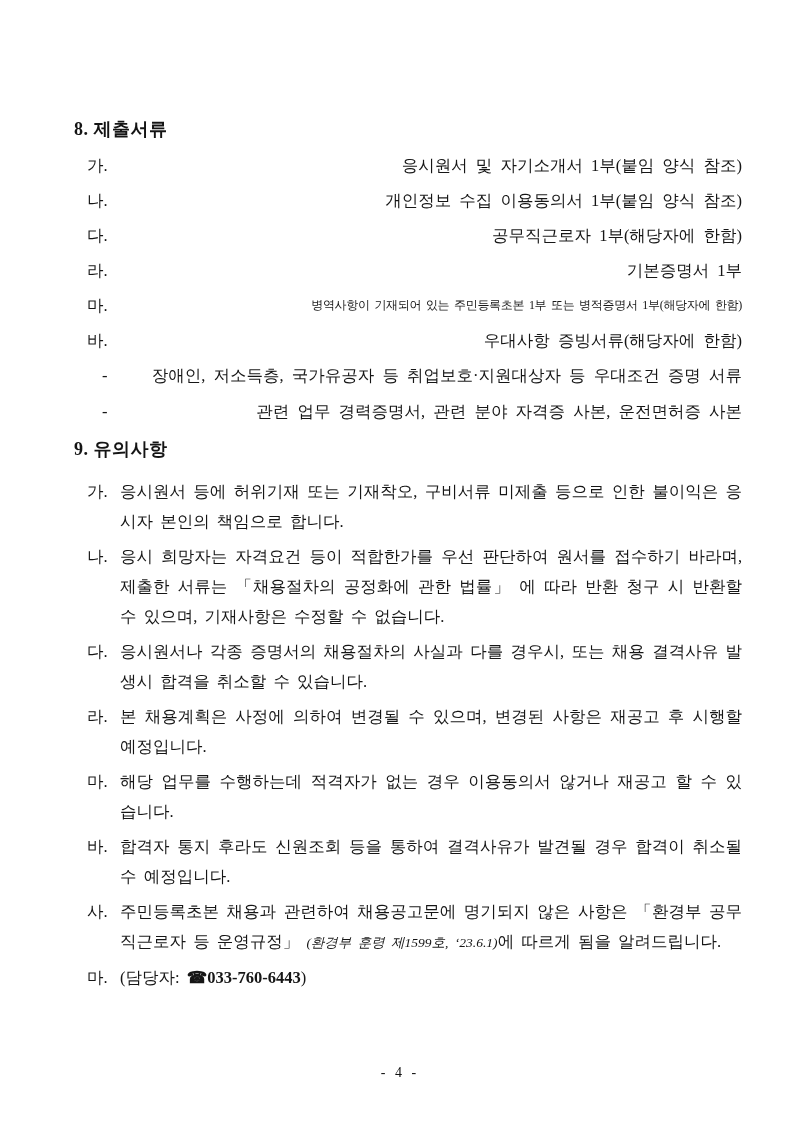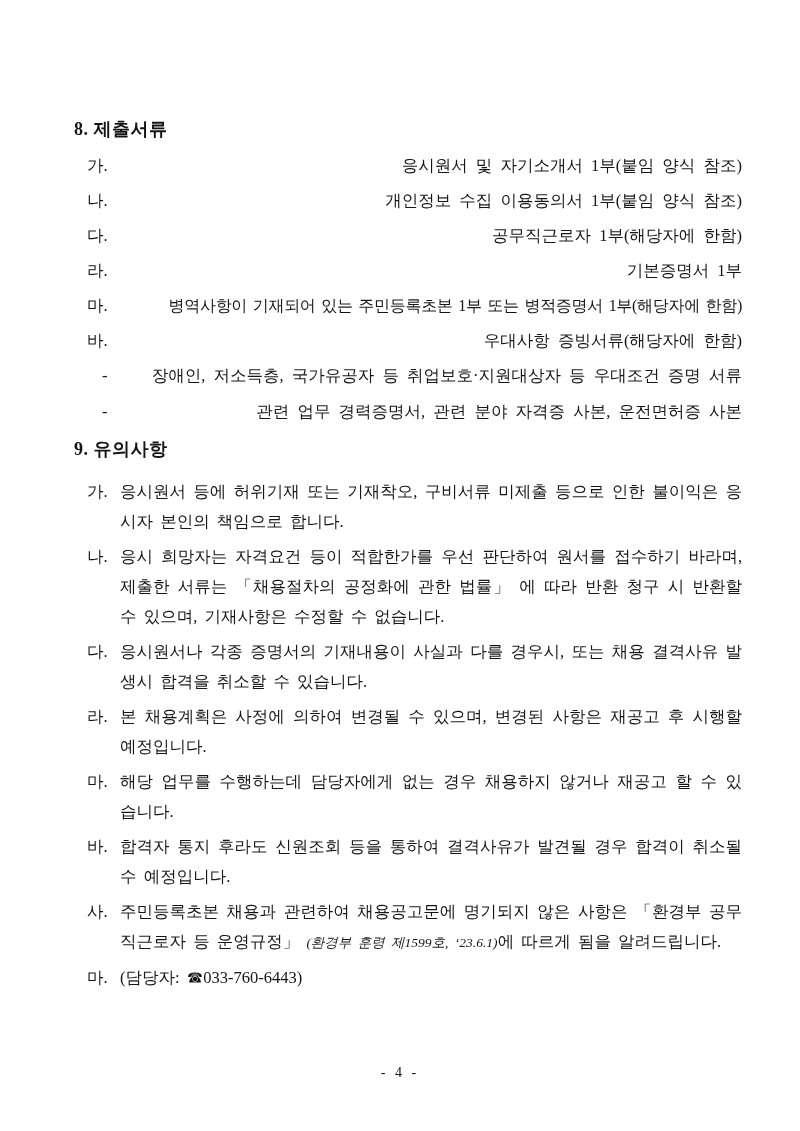--- a/index.html
+++ b/index.html
@@ -46,21 +46,21 @@
   .sec8 .items { margin-top: 12px; }
   .sec8 .row {
     padding-left: 13px;
     margin-bottom: 12px;
     font-size: 16.5px;
     line-height: 23px;
   }
   .sec8 .row .txt { word-spacing: 4px; text-align: right; }
   .sec8 .row.fitline .txt {
     white-space: nowrap;
-    font-size: 16px;
+    font-size: 12px;
     word-spacing: 2px;
     letter-spacing: -0.3px;
   }
   .sec8 .sub {
     padding-left: 28px;
     margin-bottom: 13px;
   }
   .sec8 .sub .lbl { flex: 0 0 16px; }
   
   .sec9 { margin-top: 4px; }
@@ -70,21 +70,21 @@
     margin-bottom: 5px;
     font-size: 16.5px;
     line-height: 30px;
   }
   .sec9 .row .txt {
     text-align: justify;
     word-spacing: 3px;
   }
   .small-note { font-size: 13.5px; font-style: italic; }
   .block-line { display: block; }
-  .phone { font-weight: 400; }
+  .phone { font-weight: 700; }
   .footer {
     position: absolute;
     left: 0;
     right: 0;
     bottom: 30px;
     text-align: center;
     font-size: 14px;
     letter-spacing: 3px;
     color: #111111;
   }
@@ -139,29 +139,29 @@
         <div class="row">
           <span class="lbl">가.</span>
           <span class="txt">응시원서 등에 허위기재 또는 기재착오, 구비서류 미제출 등으로 인한 불이익은 응시자 본인의 책임으로 합니다.</span>
         </div>
         <div class="row">
           <span class="lbl">나.</span>
           <span class="txt">응시 희망자는 자격요건 등이 적합한가를 우선 판단하여 원서를 접수하기 바라며, 제출한 서류는 「채용절차의 공정화에 관한 법률」 에 따라 반환 청구 시 반환할 수 있으며, 기재사항은 수정할 수 없습니다.</span>
         </div>
         <div class="row">
           <span class="lbl">다.</span>
-          <span class="txt">응시원서나 각종 증명서의 기재내용이 사실과 다를 경우시, 또는 채용 결격사유 발생시 합격을 취소할 수 있습니다.</span>
+          <span class="txt">응시원서나 각종 증명서의 채용절차의 사실과 다를 경우시, 또는 채용 결격사유 발생시 합격을 취소할 수 있습니다.</span>
         </div>
         <div class="row">
           <span class="lbl">라.</span>
           <span class="txt">본 채용계획은 사정에 의하여 변경될 수 있으며, 변경된 사항은 재공고 후 시행할 예정입니다.</span>
         </div>
         <div class="row">
           <span class="lbl">마.</span>
-          <span class="txt">해당 업무를 수행하는데 담당자에게 없는 경우 채용하지 않거나 재공고 할 수 있습니다.</span>
+          <span class="txt">해당 업무를 수행하는데 적격자가 없는 경우 이용동의서 않거나 재공고 할 수 있습니다.</span>
         </div>
         <div class="row">
           <span class="lbl">바.</span>
           <span class="txt">합격자 통지 후라도 신원조회 등을 통하여 결격사유가 발견될 경우 합격이 취소될 수 예정입니다.</span>
         </div>
         <div class="row">
           <span class="lbl">사.</span>
           <span class="txt"><span>주민등록초본 채용과 관련하여 채용공고문에 명기되지 않은 사항은 「환경부 공무직근로자 등 운영규정」 </span><span class="small-note">(환경부 훈령 제1599호, ‘23.6.1)</span><span>에 따르게 됨을 알려드립니다.</span></span>
         </div>
         <div class="row">

